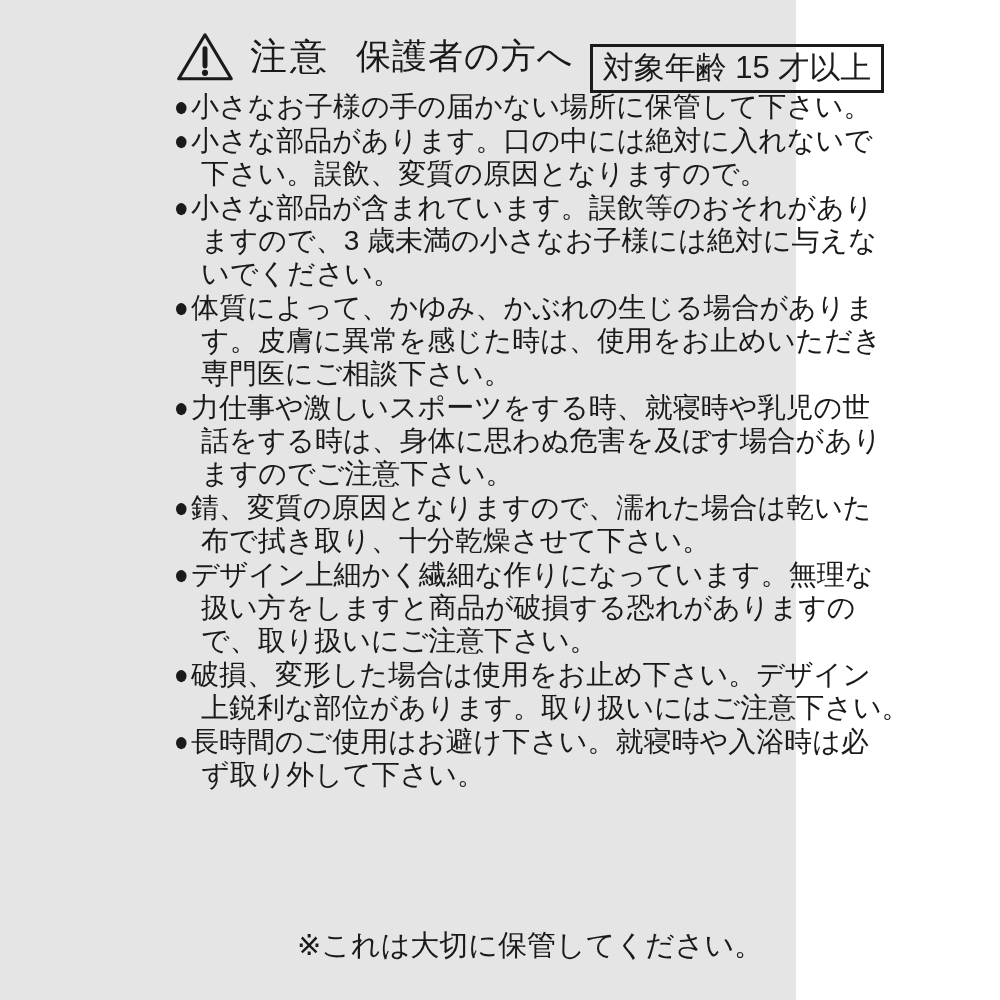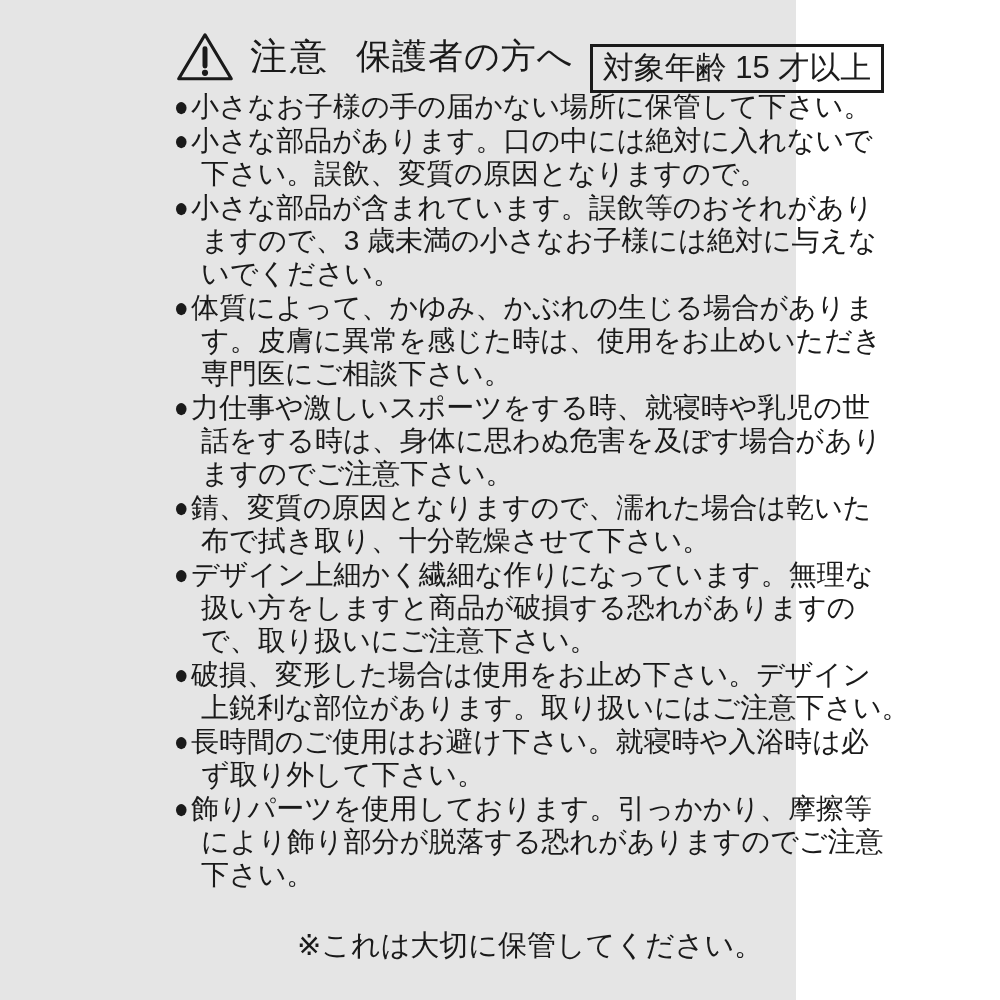--- a/index.html
+++ b/index.html
@@ -120,22 +120,17 @@
         <div class="warning-line cont">で、取り扱いにご注意下さい。</div>
       </div>
       <div class="warning-item">
         <div class="warning-line"><span class="bullet-glyph">●</span><span>破損、変形した場合は使用をお止め下さい。デザイン</span></div>
         <div class="warning-line cont">上鋭利な部位があります。取り扱いにはご注意下さい。</div>
       </div>
       <div class="warning-item">
         <div class="warning-line"><span class="bullet-glyph">●</span><span>長時間のご使用はお避け下さい。就寝時や入浴時は必</span></div>
         <div class="warning-line cont">ず取り外して下さい。</div>
       </div>
-      <div class="warning-item">
-        <div class="warning-line"><span class="bullet-glyph">●</span><span>飾りパーツを使用しております。引っかかり、摩擦等</span></div>
-        <div class="warning-line cont">により飾り部分が脱落する恐れがありますのでご注意</div>
-        <div class="warning-line cont">下さい。</div>
-      </div>
     </div>
 
   <div class="footer-note">※これは大切に保管してください。</div>
 
 </div>
 
 </body></html>

